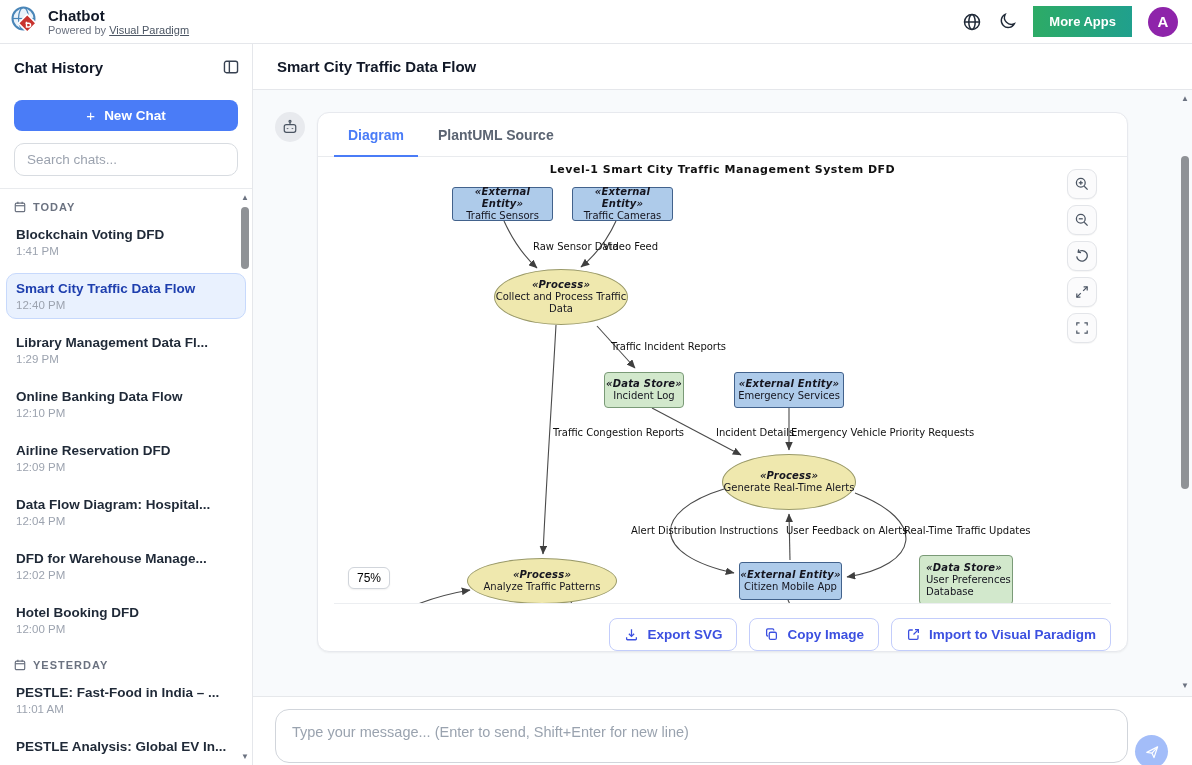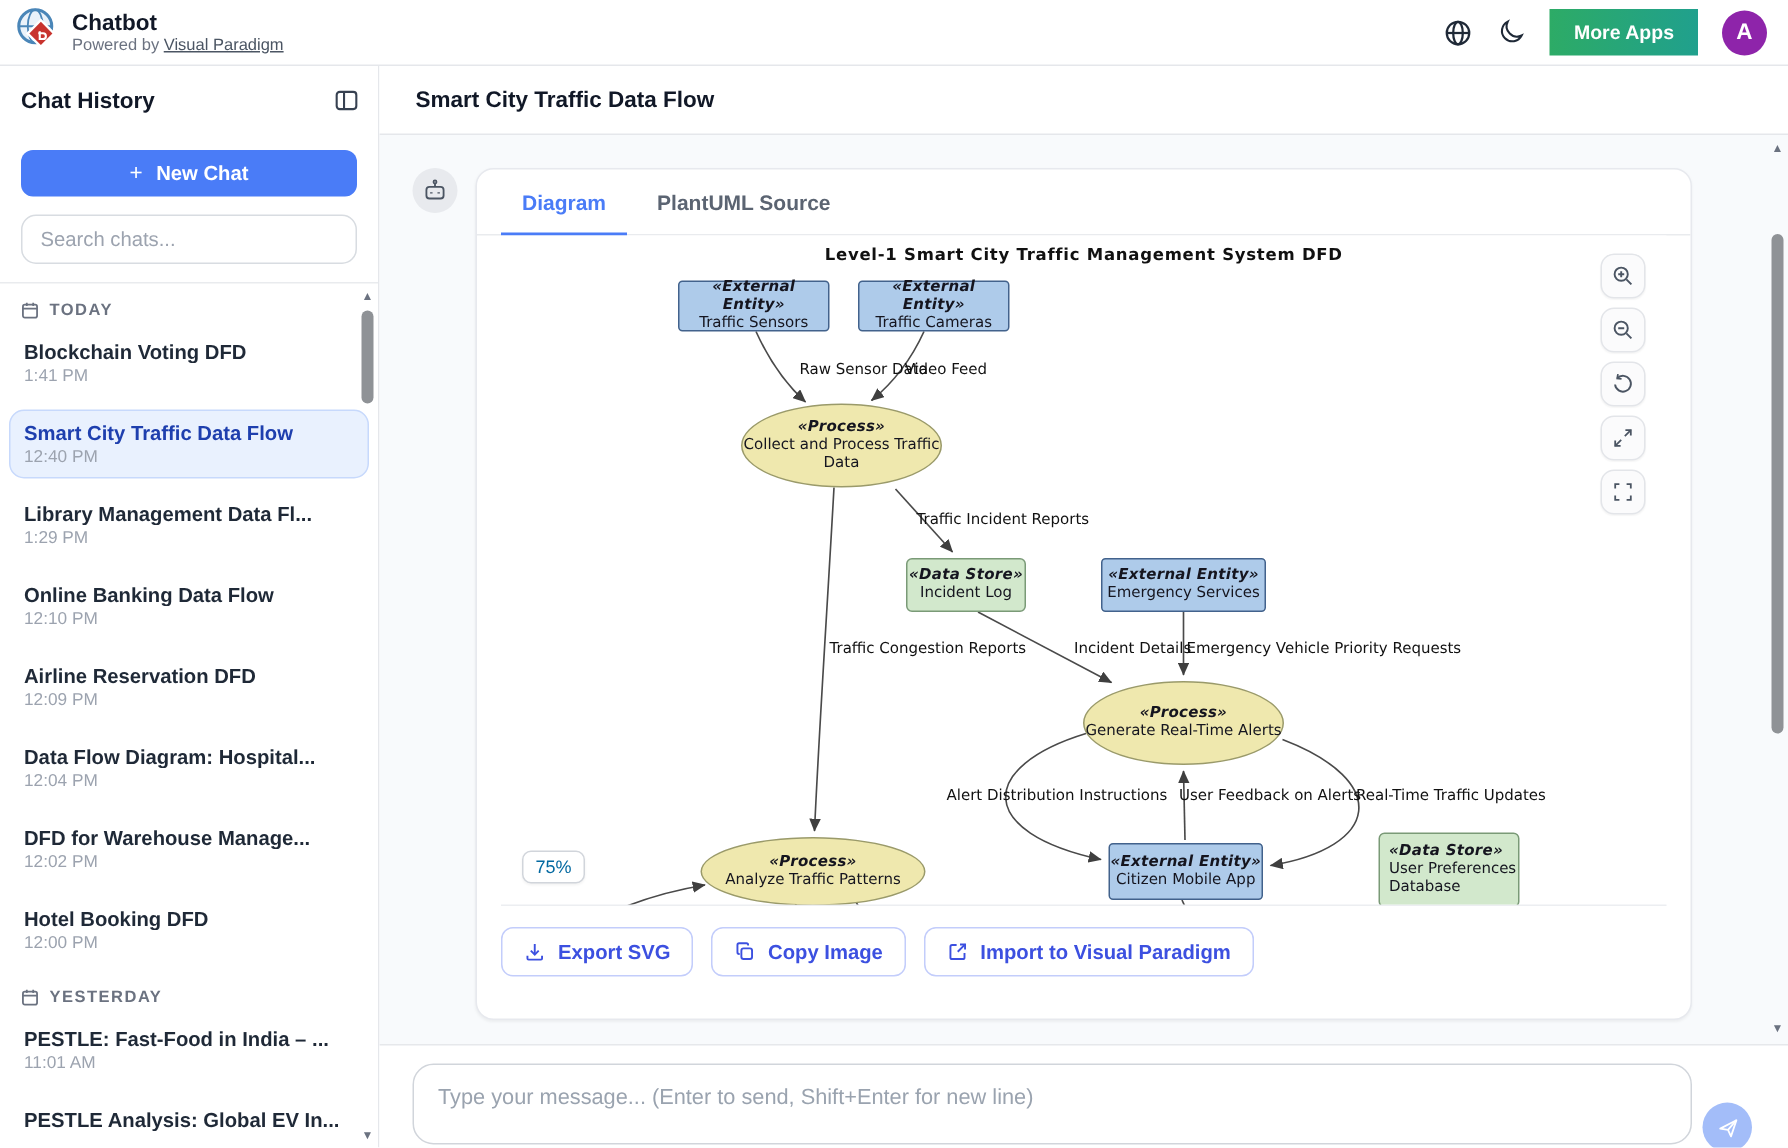--- a/index.html
+++ b/index.html
@@ -72,29 +72,29 @@
            font-size:10px; line-height:12px; color:#15151f; text-align:center; }
   .dnode .stereo { font-style:italic; font-weight:bold; letter-spacing:.2px; }
   .dnode .nname { font-weight:500; }
   .node-ext { background:#aecbea; border:1.5px solid #42628c; border-radius:3px; }
   .node-ds  { background:#d2e8cc; border:1.5px solid #7a9a77; border-radius:4px; }
   .node-proc{ background:#efe8ae; border:1.5px solid #9a9a6a; border-radius:50%; }
   .node-ds.left-text { align-items:flex-start; text-align:left; padding-left:6px; }
   .edge-label { position:absolute; font-size:10px; color:#111; white-space:nowrap; }
   .edges { position:absolute; inset:0; }
   .zoom-badge { position:absolute; left:14px; bottom:14px; background:#fff; border:1px solid #d1d5db;
-                border-radius:6px; padding:3px 8px; font-size:12px; color:#0369a1;
+                border-radius:6px; padding:3px 8px; font-size:12px; color:#000000;
                 font-family:"Liberation Sans",sans-serif; box-shadow:0 1px 2px rgba(0,0,0,.06); }
   .zoom-controls { position:absolute; right:14px; top:12px; display:flex; flex-direction:column; gap:6px; }
   .zctl { width:30px; height:30px; border-radius:9px; border:1px solid #e3e5e9; background:#fbfbfc;
           display:flex; align-items:center; justify-content:center; cursor:pointer;
           box-shadow:0 1px 1px rgba(0,0,0,.04); }
 
   
-  .card-actions { display:flex; justify-content:flex-start; gap:12px; padding:14px 16px 28px; }
+  .card-actions { display:flex; justify-content:flex-end; gap:12px; padding:14px 16px 0; }
   .action-btn { display:flex; align-items:center; gap:8px; background:#fff; border:1px solid #c3cdfb;
                 border-radius:8px; color:#3c50e0; font-family:inherit; font-size:13.5px; font-weight:600;
                 padding:8px 14px; cursor:pointer; }
 
   
   .composer { background:#fff; border-top:1px solid #e6e8eb; padding:12px 64px 0 22px; position:relative; height:69px; }
   .composer textarea { width:100%; height:54px; border:1px solid #d1d5db; border-radius:14px; resize:none;
                        padding:14px 16px; font-family:inherit; font-size:14.5px; color:#374151; outline:none; }
   .composer textarea::placeholder { color:#9aa3af; }
   .send-btn { position:absolute; right:24px; top:38px; width:33px; height:33px; border-radius:50%;

